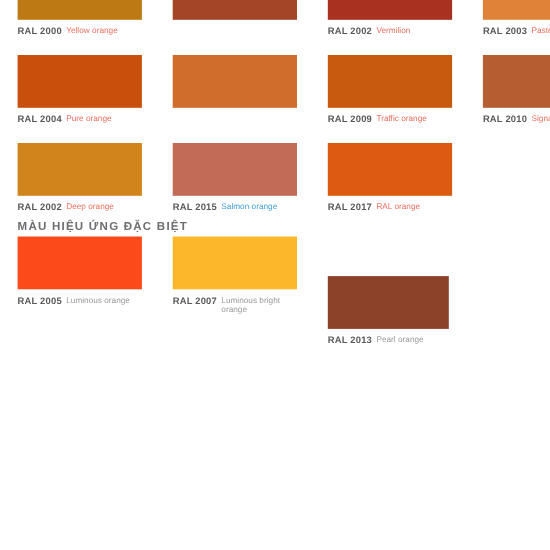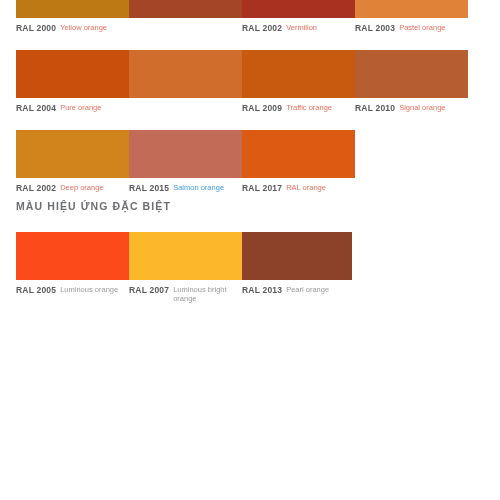--- a/index.html
+++ b/index.html
@@ -26,21 +26,21 @@
   
   .grid {
     position: absolute;
     left: 16px;
     top: 0;
     width: 468px;
   }
 
   .row {
     display: flex;
-    gap: 0;
+    gap: 28px;
     align-items: flex-start;
   }
 
   .cell {
     width: 113px;
     flex: 0 0 113px;
   }
 
   .chip {
     width: 113px;
@@ -96,27 +96,28 @@
     left: 16px;
     top: 200px;
     width: 468px;
   }
 
   .section-title {
     font-size: 10.5px;
     font-weight: bold;
     color: #6d6e71;
     letter-spacing: 1.1px;
-    margin: 0 0 20px 0;
+    margin: 0 0 3px 0;
     white-space: nowrap;
   }
 
   .cell-narrow {
     width: 110px;
     flex: 0 0 110px;
+    margin-top: 36px;
   }
   .cell-narrow .chip {
     width: 110px;
   }
 </style>
 </head>
 <body>
 
 <div class="page">
 

